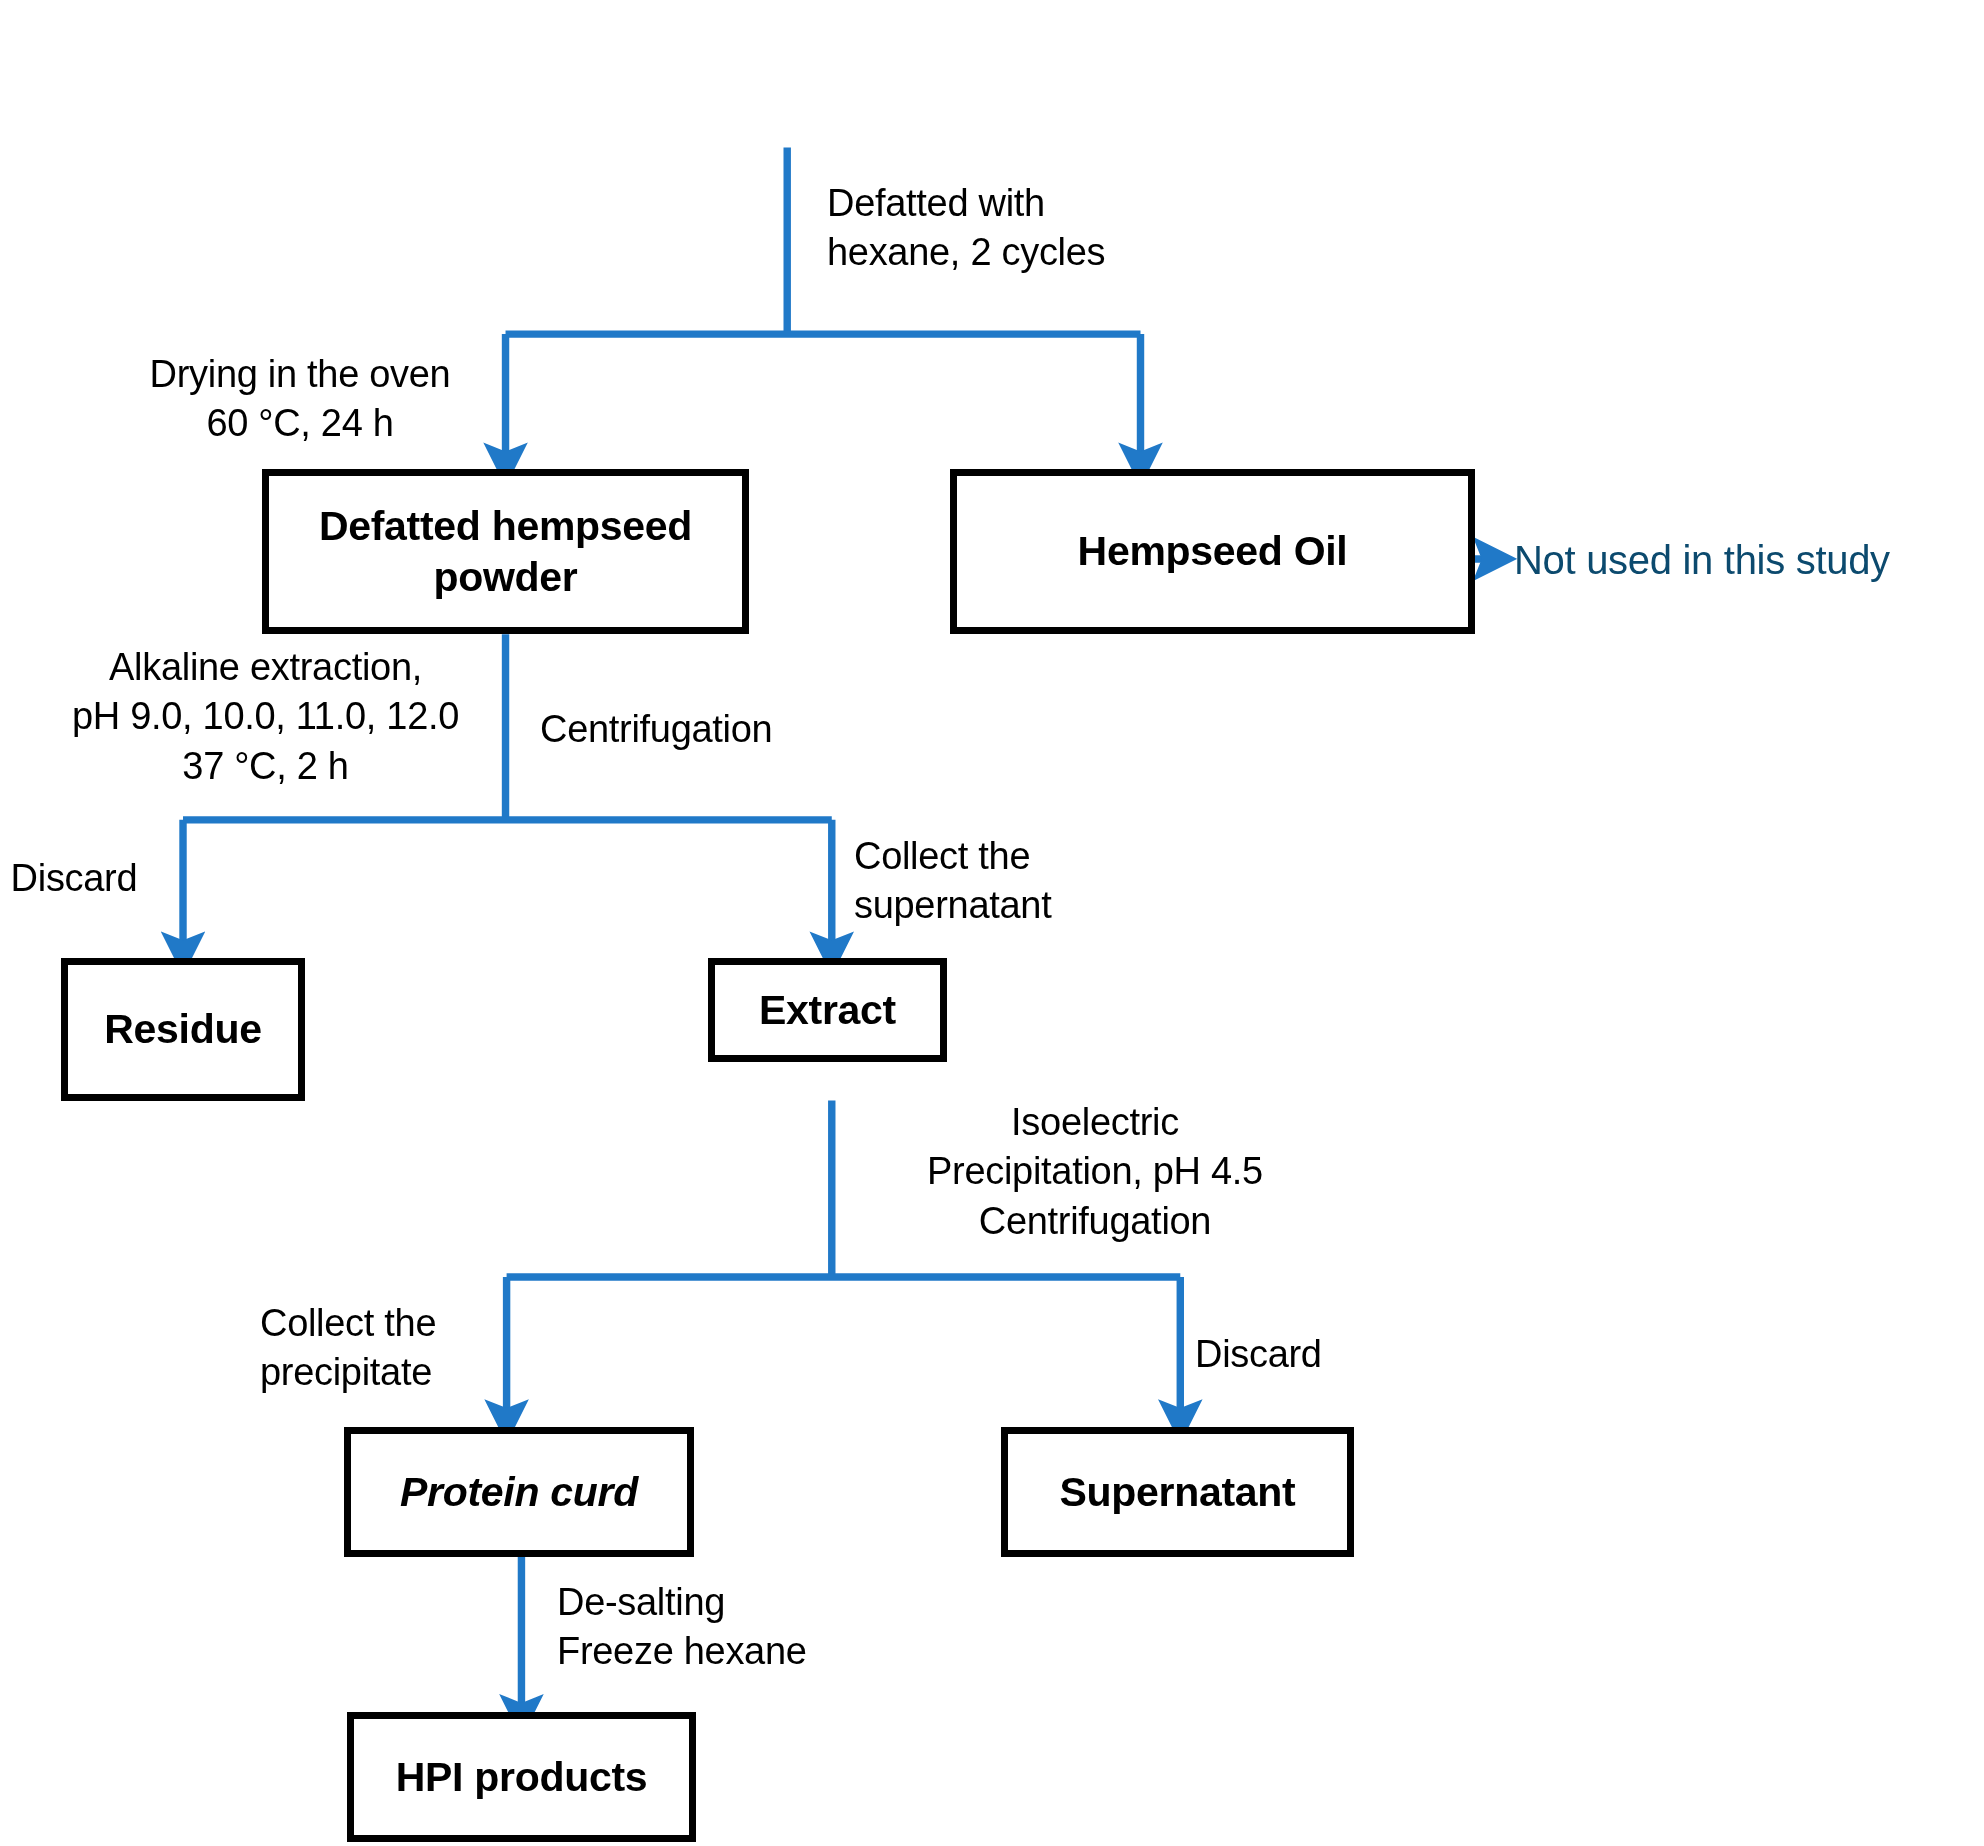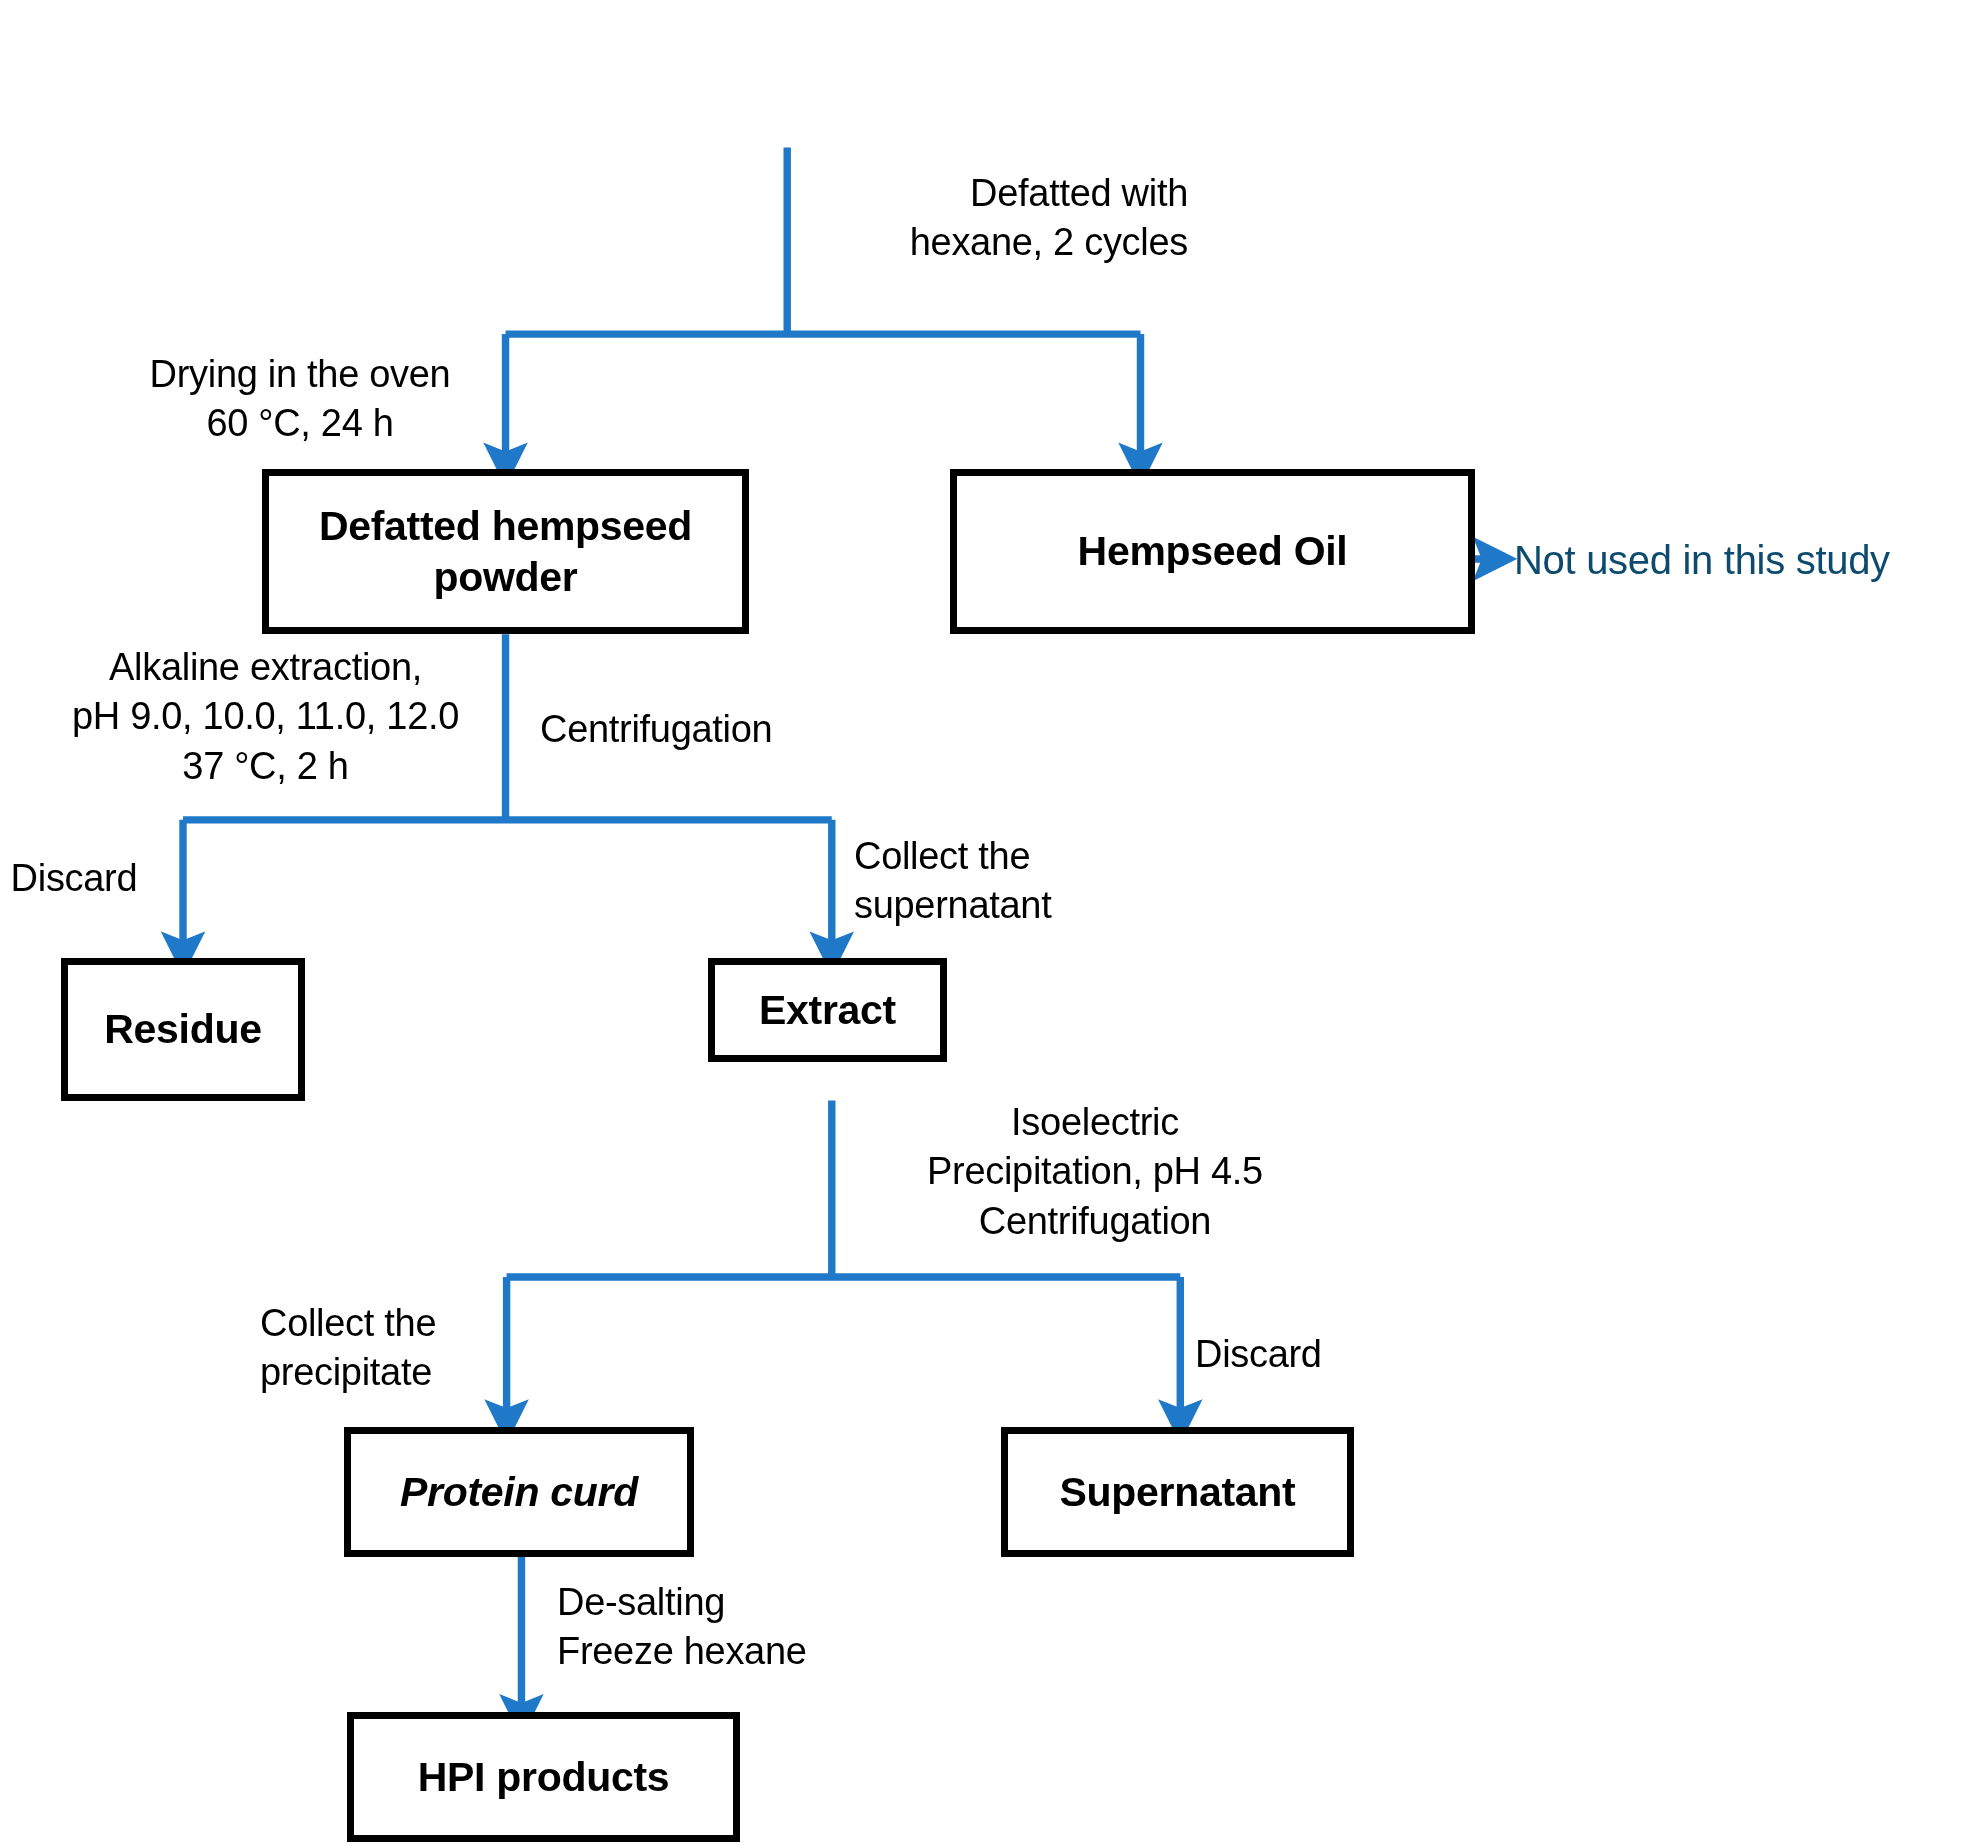--- a/index.html
+++ b/index.html
@@ -122,25 +122,25 @@
   </div>
 
   <div class="node-box" style="left:344px; top:1427px; width:350px; height:130px;font-style:italic;">
     <span class="node-label">Protein curd</span>
   </div>
 
   <div class="node-box" style="left:1001px; top:1427px; width:353px; height:130px;">
     <span class="node-label">Supernatant</span>
   </div>
 
-  <div class="node-box" style="left:347px; top:1712px; width:393px; height:130px;">
+  <div class="node-box" style="left:347px; top:1712px; width:349px; height:130px;">
     <span class="node-label">HPI products</span>
   </div>
 
-  <div class="edge-label left-al" style="left:827px; top:169px; width:361px;text-align:right;">Defatted with
+  <div class="edge-label left-al" style="left:827px; top:179px; width:361px;">Defatted with
 hexane, 2 cycles</div>
 
   <div class="edge-label" style="left:109px; top:350px; width:382px;">Drying in the oven
 60 °C, 24 h</div>
 
   <div class="edge-label" style="left:24px; top:643px; width:483px;">Alkaline extraction,
 pH 9.0, 10.0, 11.0, 12.0
 37 °C, 2 h</div>
 
   <div class="edge-label left-al" style="left:540px; top:705px; width:318px;">Centrifugation</div>

